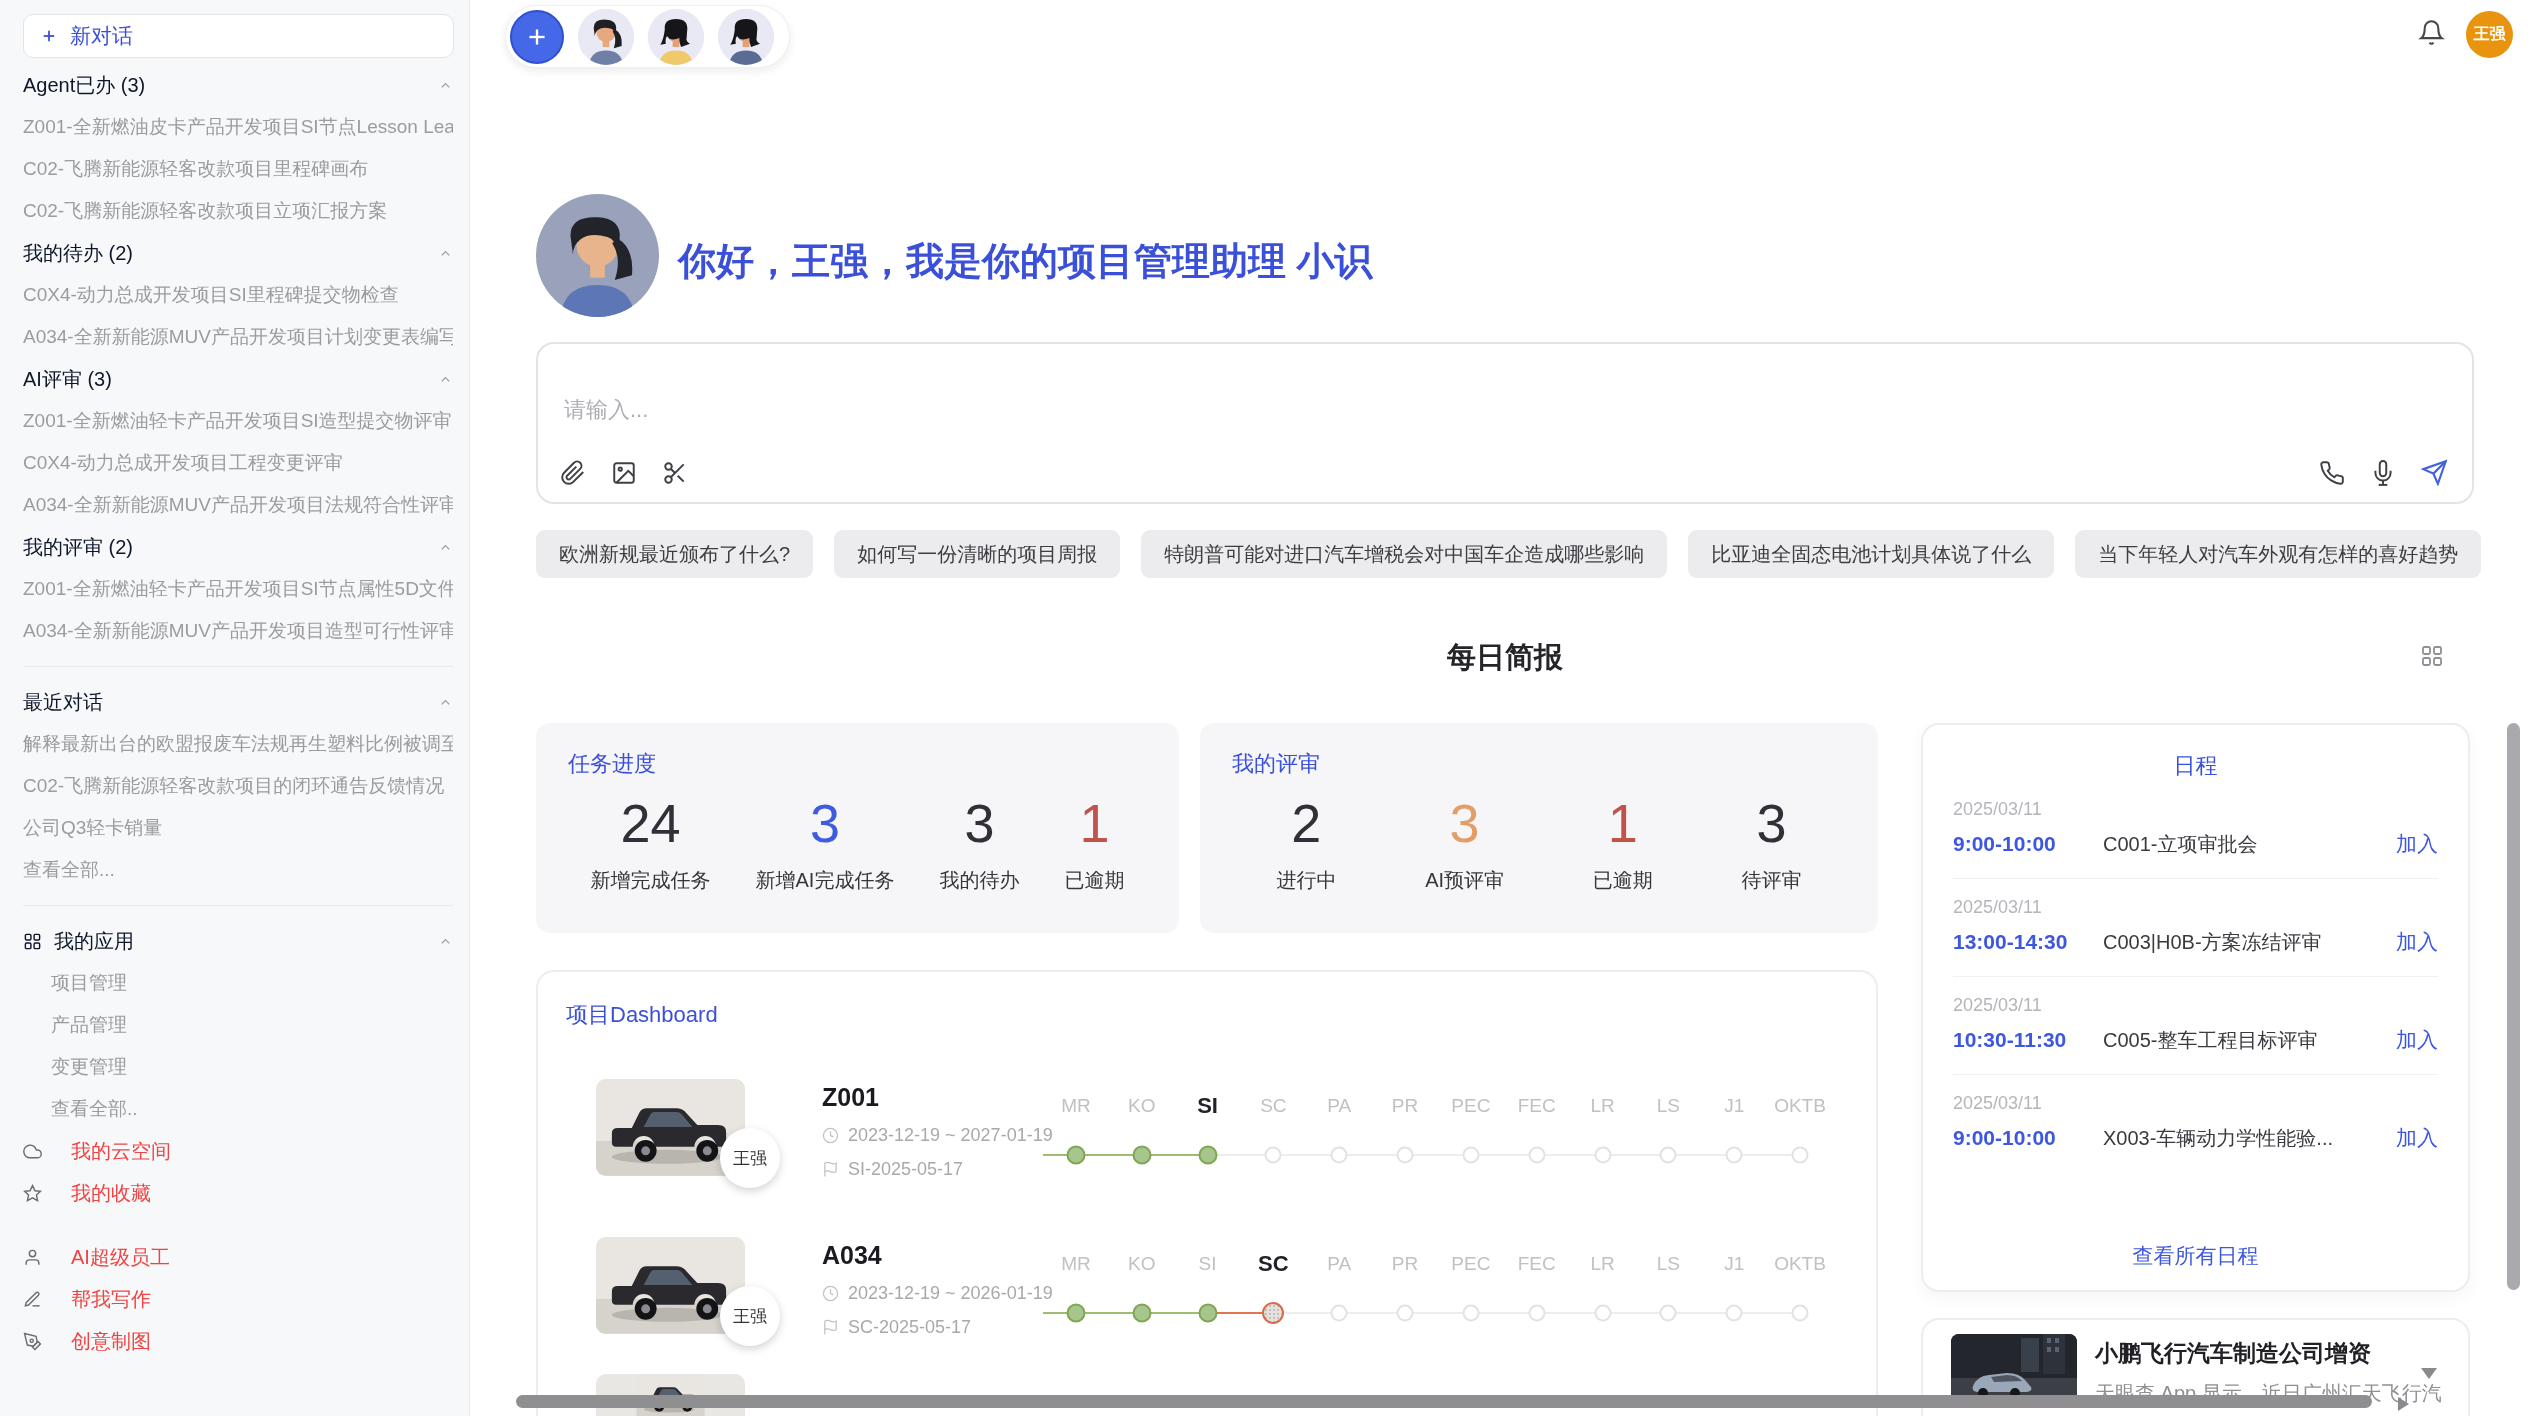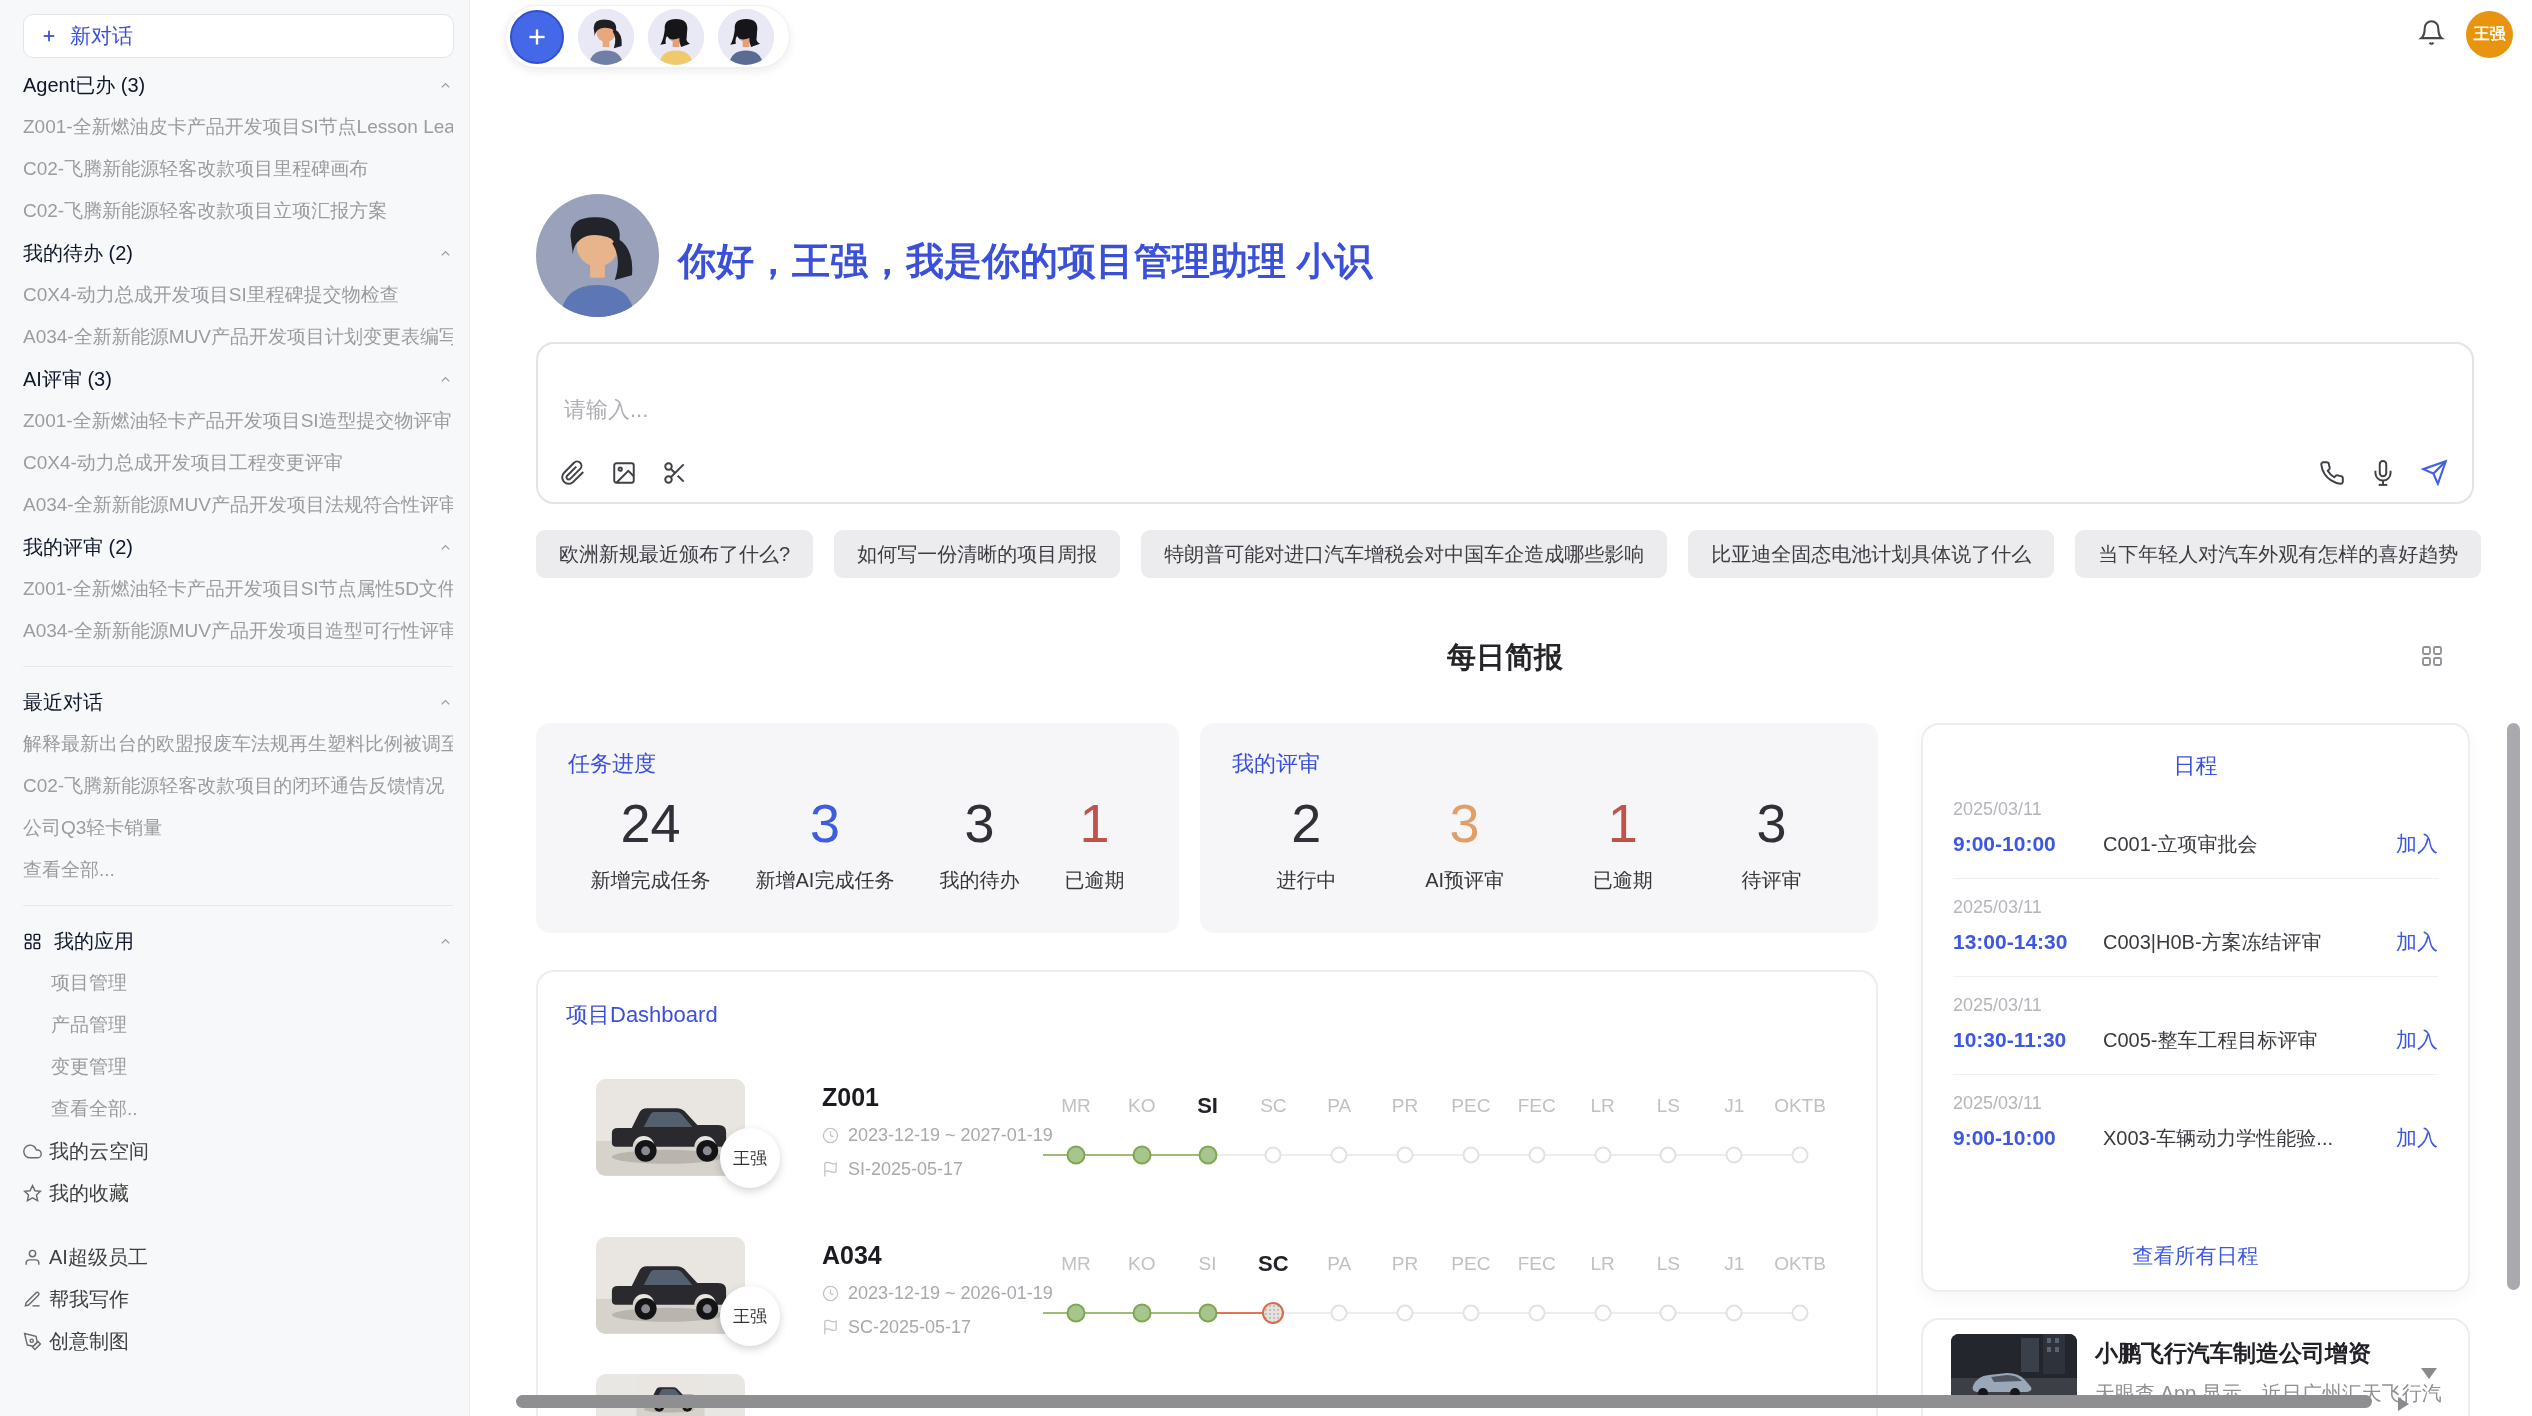--- a/index.html
+++ b/index.html
@@ -12,21 +12,21 @@
   .app-title{margin-left:22px;font-size:29px;font-weight:700;color:#15151a;margin-top:6px;}
   .collapse-btn{position:absolute;right:6px;top:20px;color:#5a5a60;cursor:pointer;}
   .new-chat{margin-top:14px;width:431px;height:44px;box-sizing:border-box;border:1px solid #e3e4e8;background:#fff;border-radius:10px;display:flex;align-items:center;gap:12px;padding-left:16px;color:#3b50d9;font-size:21px;font-weight:500;cursor:pointer;}
   .side-scroll{margin-top:6px;}
   .s-header{display:flex;align-items:center;height:42px;color:#0f172a;font-size:20px;}
   .s-header .grow{flex:1}
   .chev{color:#9b9ba0}
   .s-item{height:42px;line-height:42px;color:#9b9ba0;font-size:19px;white-space:nowrap;overflow:hidden;cursor:pointer;}
   .s-sub{padding-left:28px;}
   .sdivider{height:1px;background:#e9e9ec;margin:14px 0;}
-  .s-row{display:flex;align-items:center;gap:7px;height:42px;color:#404040;font-size:20px;cursor:pointer;}
+  .s-row{display:flex;align-items:center;gap:29px;height:42px;color:#ef4444;font-size:20px;cursor:pointer;}
   .s-row .ric{color:#6b6b72}
   .tools-block{margin-top:22px;}
   
   .pill{position:absolute;left:505px;top:5px;width:285px;height:63px;background:#fff;border:1px solid #f0f0f2;border-radius:33px;box-shadow:0 3px 10px rgba(0,0,0,.08);display:flex;align-items:center;padding:0 4px;box-sizing:border-box;gap:14px;z-index:5;}
   .plusbtn{width:54px;height:54px;border-radius:50%;background:#4468e8;border:2px solid #2f4fd0;box-sizing:border-box;color:#fff;display:flex;align-items:center;justify-content:center;cursor:pointer;}
   .tavatar{width:56px;height:56px;border-radius:50%;overflow:hidden;background:#e9e9f5;cursor:pointer;}
   .bell{position:absolute;left:2418px;top:19px;color:#46464c;cursor:pointer;z-index:5;}
   .user-badge{position:absolute;left:2466px;top:11px;width:47px;height:47px;border-radius:50%;background:#e8940f;color:#fff;font-size:16px;font-weight:600;display:flex;align-items:center;justify-content:center;cursor:pointer;z-index:5;}
   
   .greet-avatar{position:absolute;left:536px;top:194px;width:123px;height:123px;border-radius:50%;overflow:hidden;}

